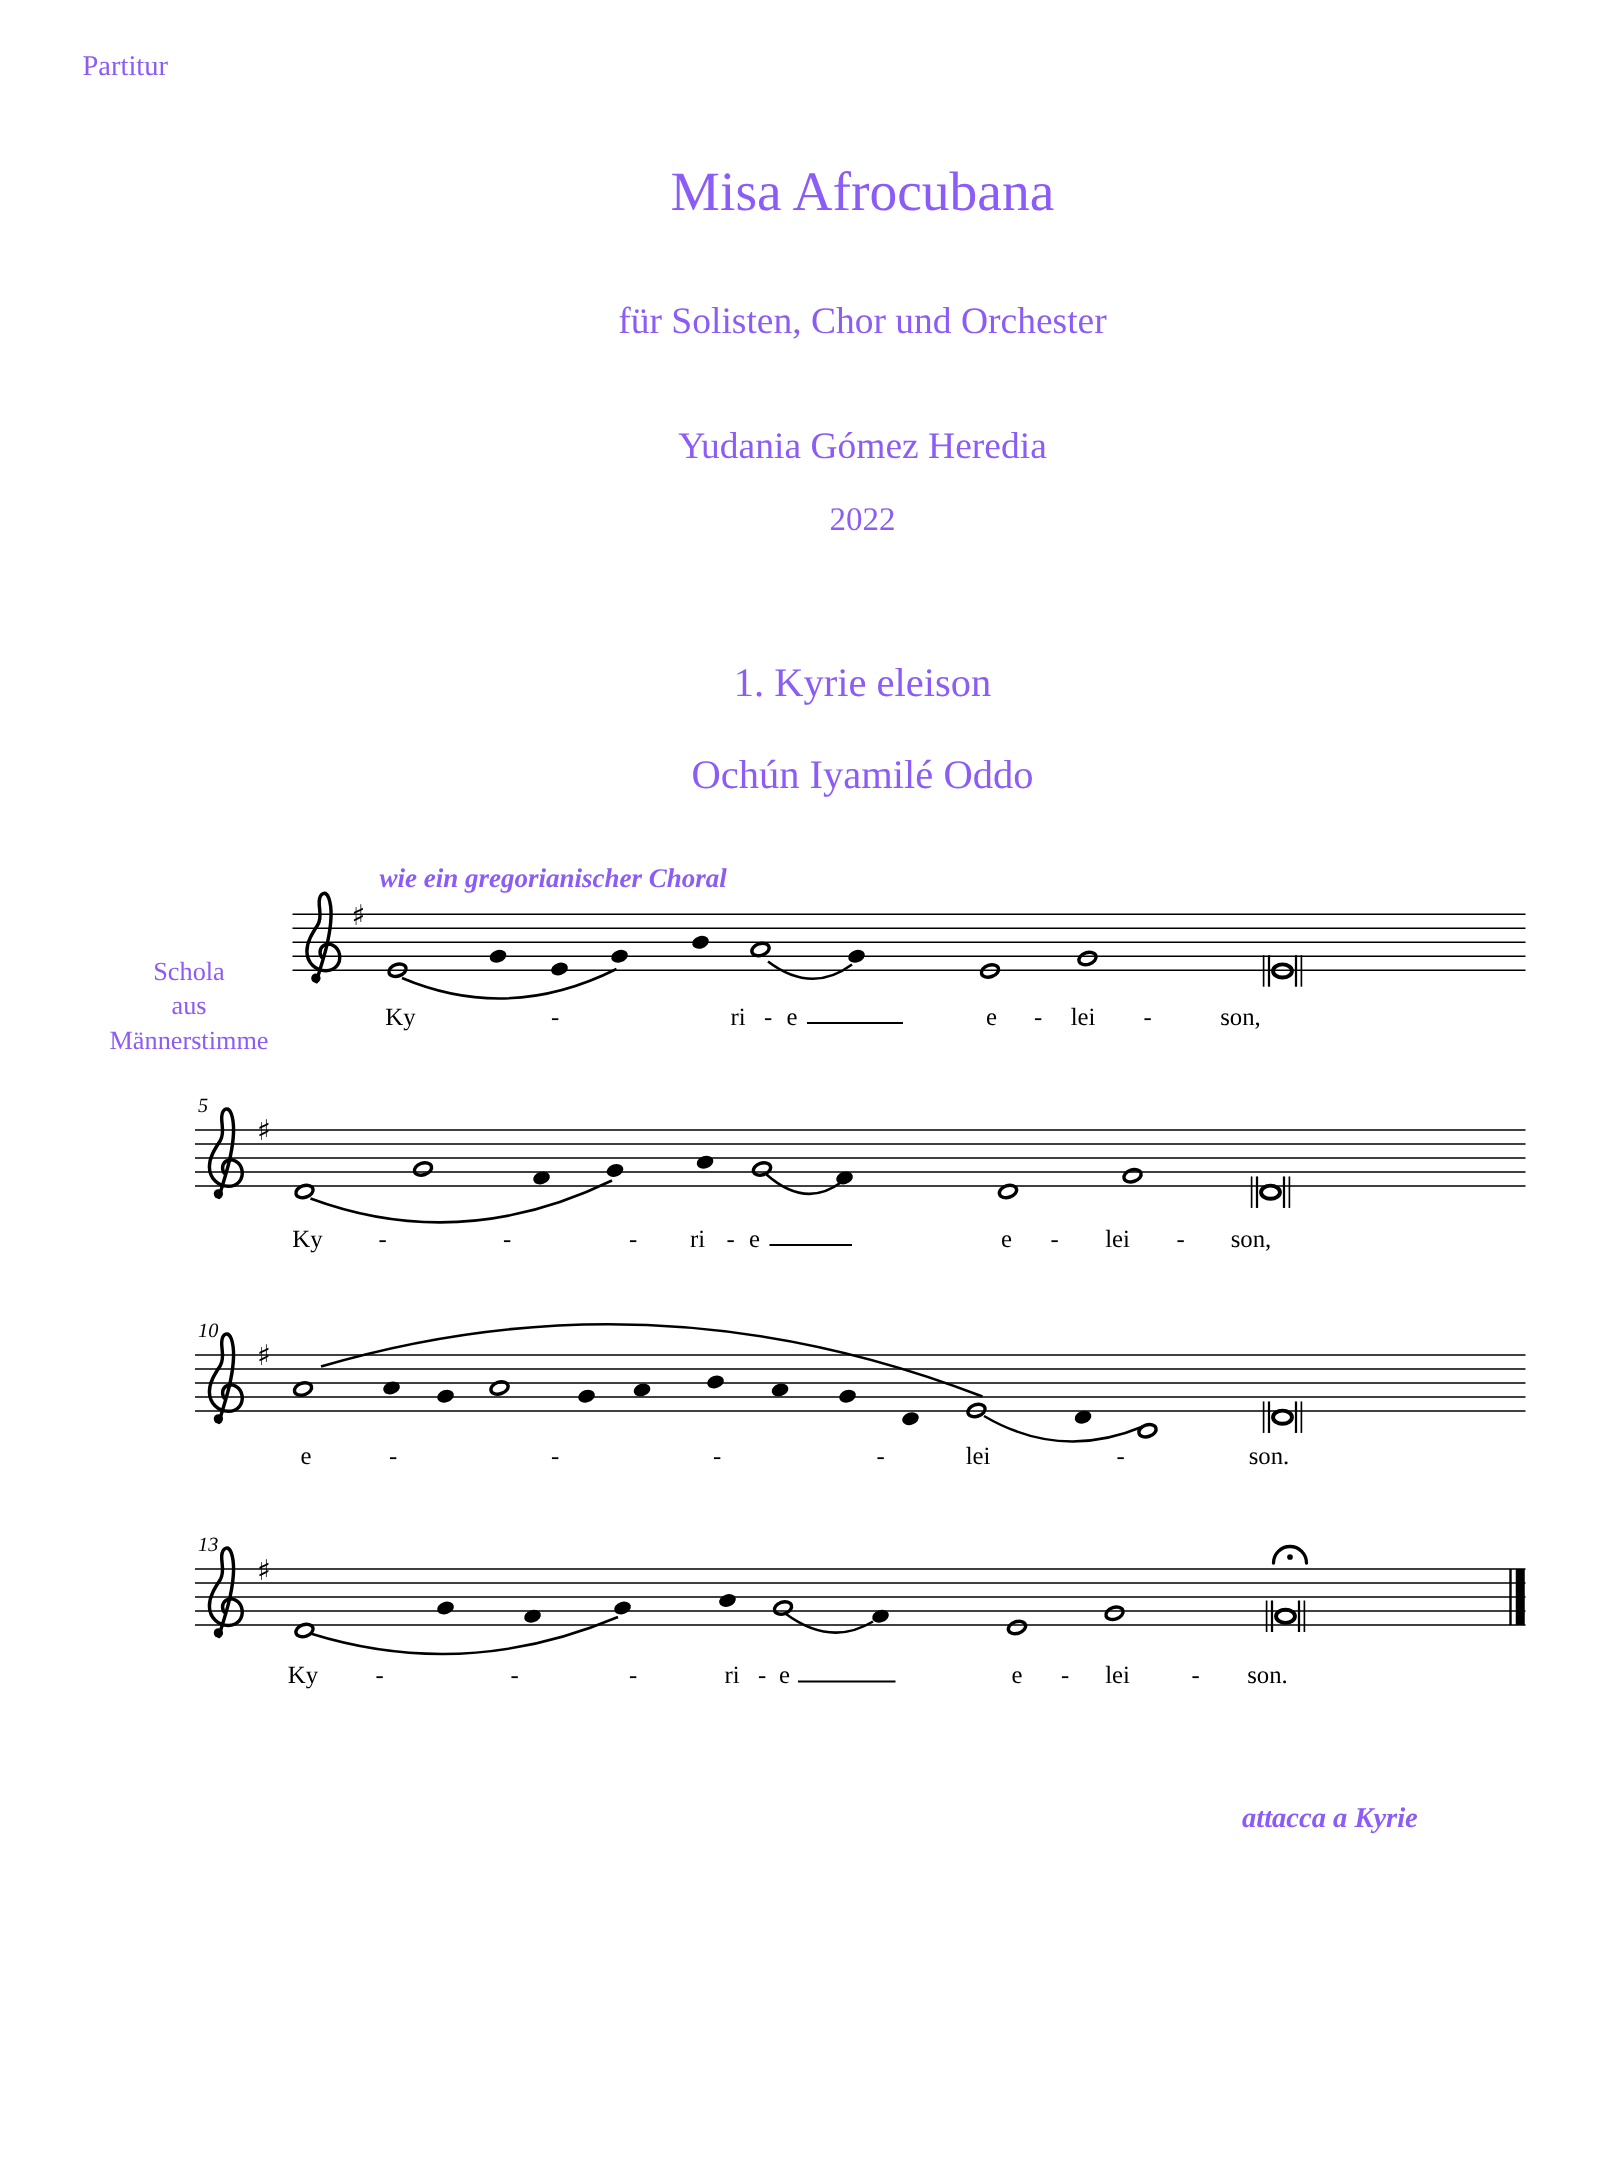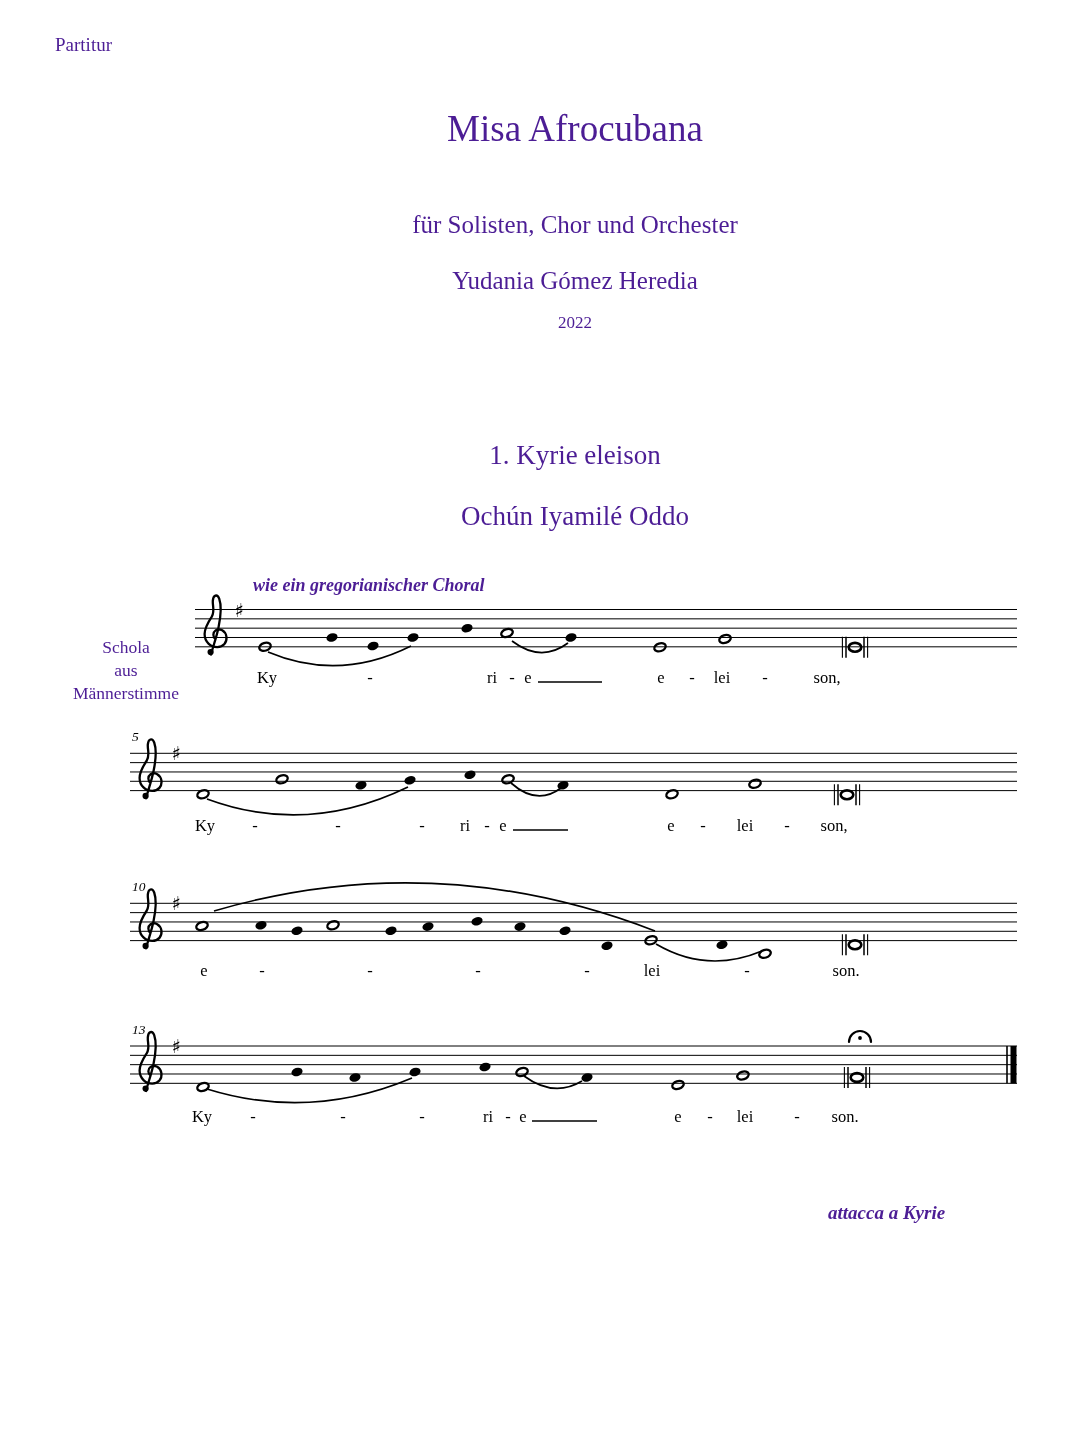--- a/index.html
+++ b/index.html
@@ -1,24 +1,24 @@
 <!DOCTYPE html>
 <html><head>
 <meta charset="utf-8">
 <style>
   html,body{margin:0;padding:0;background:#ffffff;}
   .page{position:relative;width:1079px;height:1441px;background:#ffffff;overflow:hidden;
-        font-family:"Liberation Serif", serif;color:#4c1d95;}
+        font-family:"Liberation Serif", serif;color:#8b5cf6;}
   .abs{position:absolute;}
   .centerband{position:absolute;left:70px;width:1010px;text-align:center;line-height:1.05;}
   .part-label{left:55px;top:34px;font-size:19px;}
   .work-title{top:110px;font-size:37px;font-weight:400;margin:0;}
-  .work-subtitle{top:212px;font-size:25px;}
-  .composer{top:268px;font-size:25px;}
-  .year{top:314px;font-size:17px;}
+  .work-subtitle{top:202px;font-size:25px;}
+  .composer{top:285px;font-size:25px;}
+  .year{top:334px;font-size:22px;}
   .mvt-title{top:441px;font-size:27px;}
   .mvt-subtitle{top:502px;font-size:27px;}
   .tempo{left:253px;top:575px;font-size:18px;font-weight:bold;font-style:italic;}
   .instr{left:40px;top:636px;width:172px;text-align:center;font-size:17.5px;line-height:23px;}
   .attacca{left:828px;top:1202px;font-size:19px;font-weight:bold;font-style:italic;}
   #score-svg{position:absolute;left:0;top:0;}
   .mnum{font:italic 13.5px "Liberation Serif", serif;}
   .sharp{font:19px "DejaVu Sans", sans-serif;text-anchor:middle;}
   .lyric{font:16.5px "Liberation Serif", serif;}
 </style>

